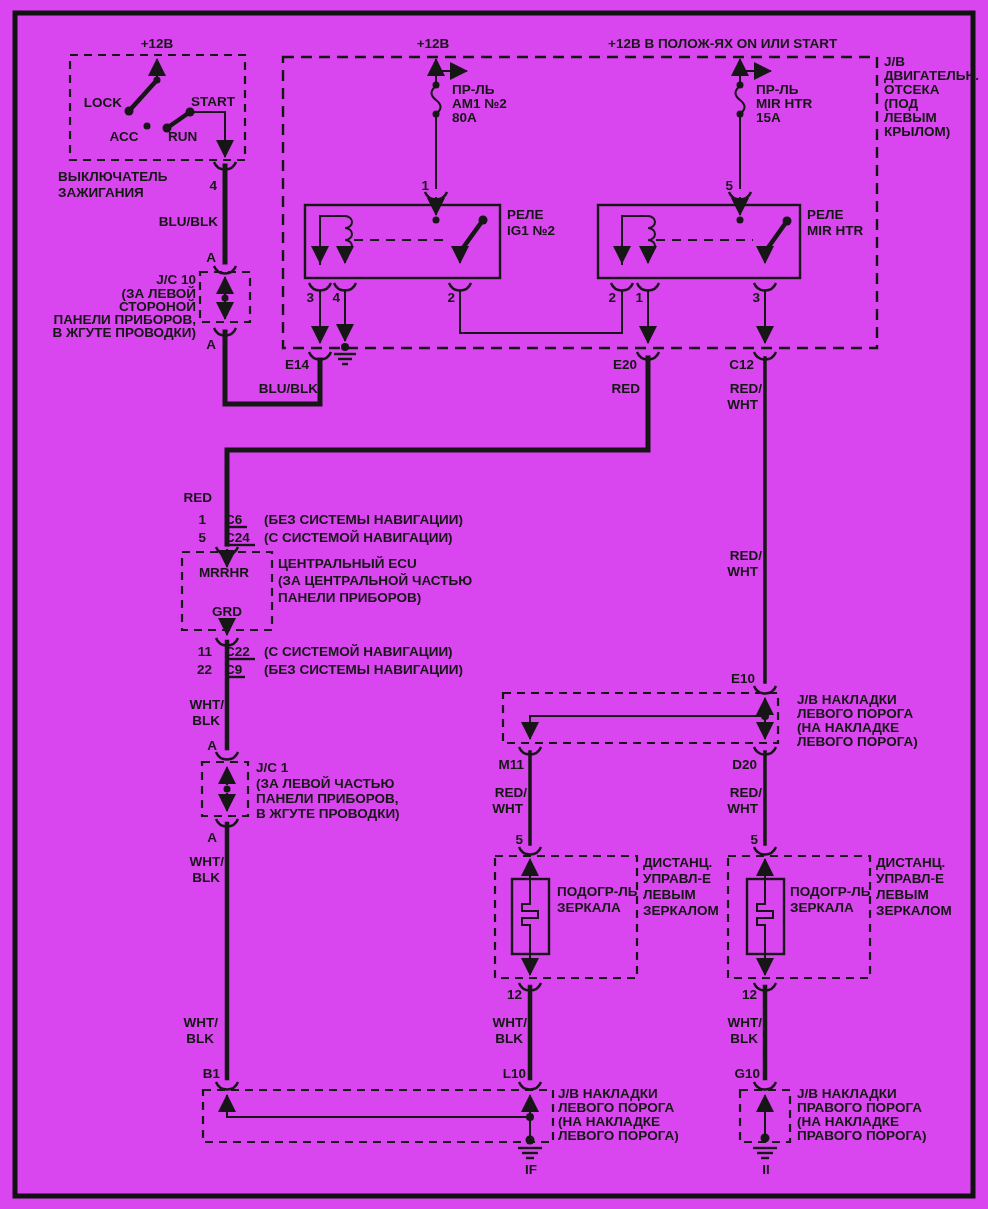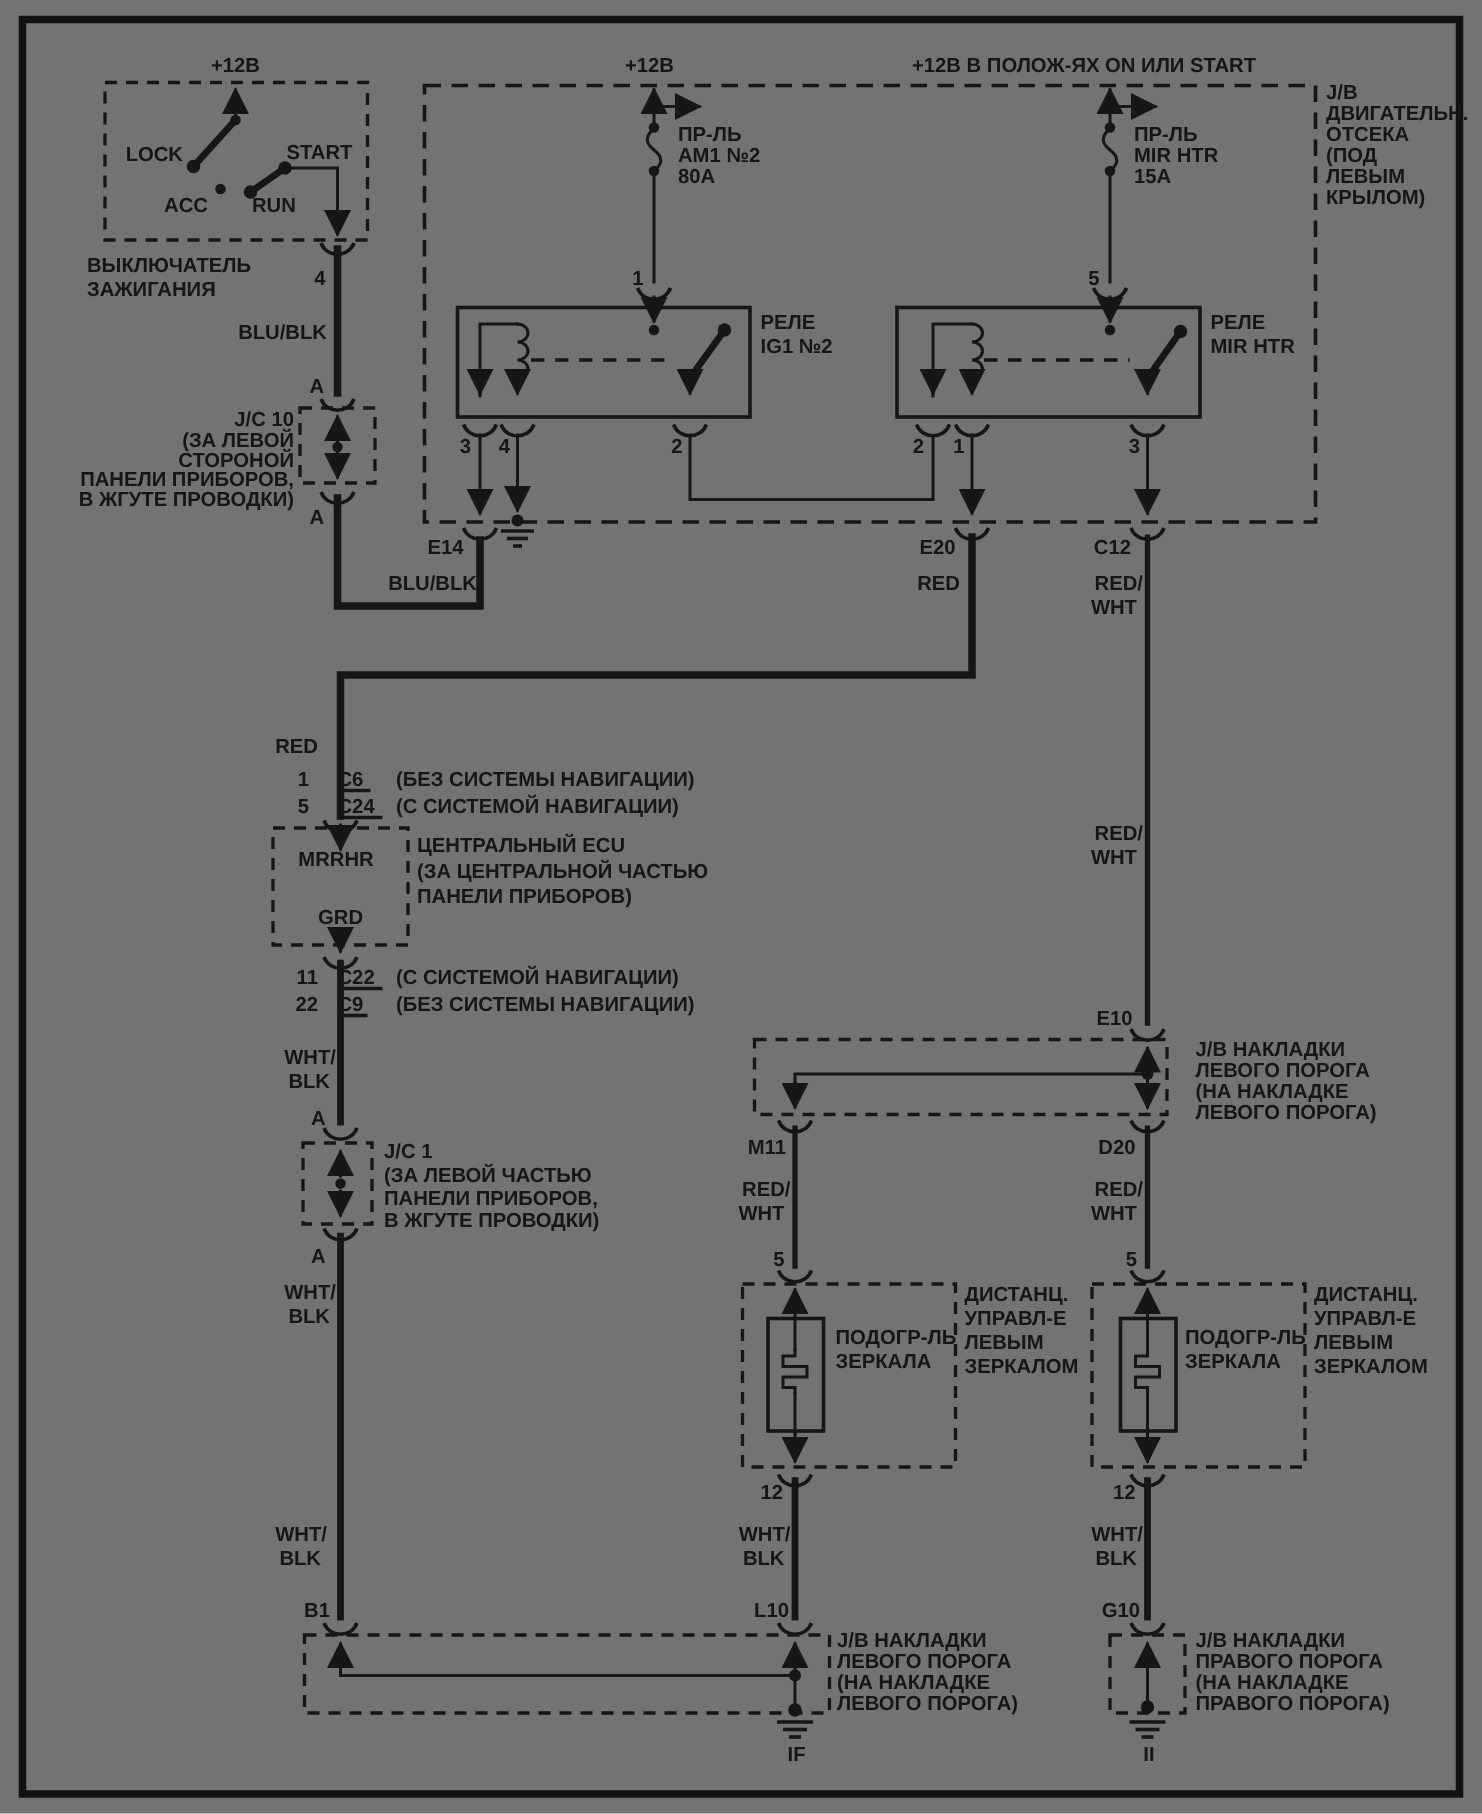--- a/index.html
+++ b/index.html
@@ -1,16 +1,16 @@
 <!DOCTYPE html>
 <html><head>
 <meta charset="utf-8">
 <style>
   html,body{margin:0;padding:0;background:#e3e3e3;}
-  #page{position:relative;width:988px;height:1209px;background:#737373;overflow:hidden;}
+  #page{position:relative;width:988px;height:1209px;background:#d946ef;overflow:hidden;}
   svg{position:absolute;left:0;top:0;}
   .ln{stroke:#161616;stroke-width:2;fill:none;stroke-linecap:square;}
   .w5{stroke-width:5;}
   .w45{stroke-width:4.5;}
   .w35{stroke-width:3.5;}
   .thk{stroke:#161616;stroke-width:4.5;fill:none;stroke-linecap:round;}
   .dash{stroke:#161616;stroke-width:2.4;fill:none;stroke-dasharray:11 7;}
   .dash2{stroke:#161616;stroke-width:2.2;fill:none;stroke-dasharray:8 6;}
   .dlink{stroke:#161616;stroke-width:2.2;fill:none;stroke-dasharray:9 7;}
   .box{stroke:#161616;stroke-width:2.4;fill:none;}

